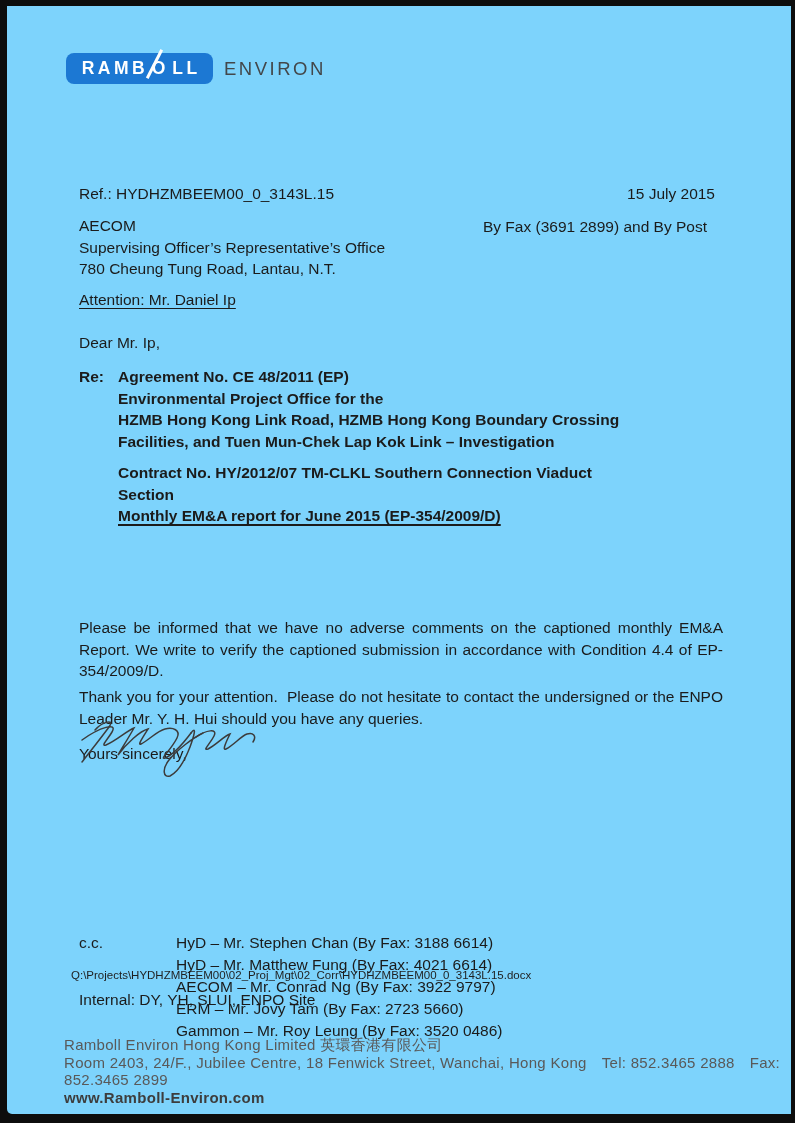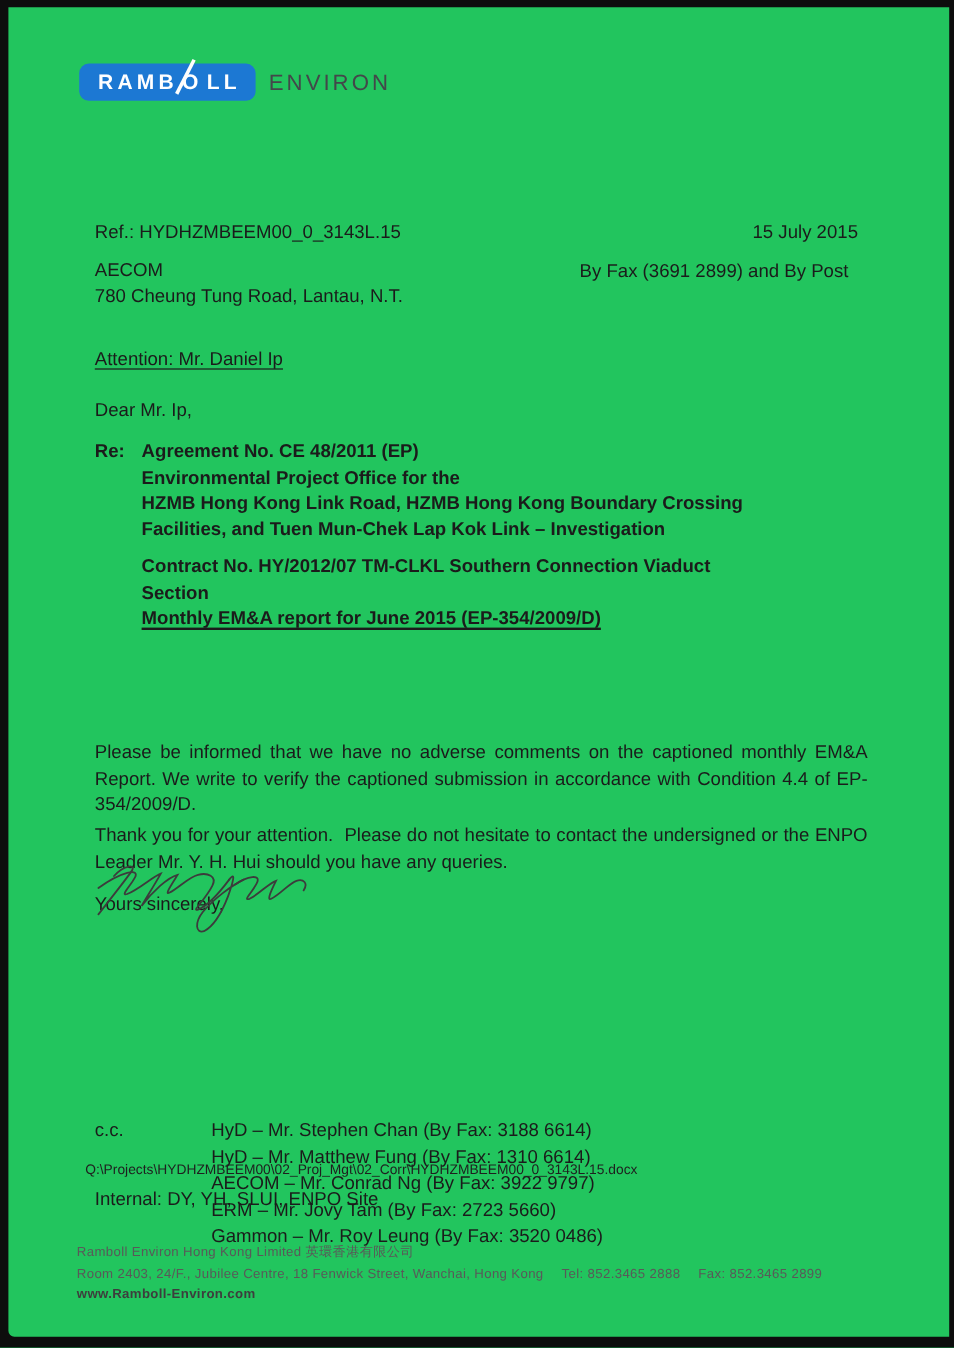--- a/index.html
+++ b/index.html
@@ -6,21 +6,21 @@
   body {
     width: 795px; height: 1123px;
     background: #0d0d0d;
     position: relative;
     font-family: "Liberation Sans", "DejaVu Sans", sans-serif;
     overflow: hidden;
   }
   .page {
     position: absolute;
     top: 6px; left: 7px; right: 4px; bottom: 9px;
-    background: #22c55e;
+    background: #7dd3fc;
     border-radius: 0 0 0 5px;
   }
   .abs { position: absolute; }
   .txt { font-size: 15.5px; color: #1b1b1b; line-height: 21.5px; margin-top: 47px; }
 
   
   .logo { top: 47px; left: 59px; display: flex; align-items: center; }
   .badge {
     width: 147px; height: 31px;
     background: #1c78d3;
@@ -78,21 +78,21 @@
 
   
   .cc { top: 879px; left: 72px; display: flex; line-height: 22px; }
   .cc-label { width: 97px; }
   .internal { top: 936px; left: 72px; }
   .filepath { top: 963px; left: 64px; font-size: 11.5px; color: #1f1f1f; }
 
   
   .footer {
     top: 1030px; left: 57px;
-    font-size: 11px; line-height: 17.5px;
+    font-size: 15px; line-height: 17.5px;
     color: #595959; letter-spacing: 0.3px;
   }
   .footer .tel, .footer .fax { margin-left: 15px; }
   .footer .website { font-weight: bold; color: #3d3d3d; }
 </style>
 </head>
 <body>
 
 <div class="page">
 
@@ -103,20 +103,21 @@
         <span>LL</span>
     </div>
     <span class="environ">ENVIRON</span>
   </div>
 
   <div class="abs txt ref-line">Ref.: HYDHZMBEEM00_0_3143L.15</div>
   <div class="abs txt date-line">15 July 2015</div>
 
   <div class="abs txt recipient">
     <div>AECOM</div>
+    <div>Supervising Officer’s Representative’s Office</div>
     <div>780 Cheung Tung Road, Lantau, N.T.</div>
   </div>
   <div class="abs txt delivery">By Fax (3691 2899) and By Post</div>
 
   <div class="abs txt attention">Attention: Mr. Daniel Ip</div>
 
   <div class="abs txt salutation">Dear Mr. Ip,</div>
 
   <div class="abs txt re-block">
     <div class="re-label">Re:</div>
@@ -144,21 +145,21 @@
       <path d="M116,25 C122,17 119,28 115,39 C110,52 103,64 95,68 C88,70 87,61 94,52 C103,41 118,30 128,25"></path>
       <path d="M121,29 C131,22 143,20 139,28 C135,36 127,43 133,41 C141,37 149,28 155,26 C151,34 147,43 151,41 C159,37 166,28 172,26 C178,24 182,28 178,34"></path>
     </g>
   </svg>
 
 
   <div class="abs txt cc">
     <div class="cc-label">c.c.</div>
     <div>
       <div>HyD – Mr. Stephen Chan (By Fax: 3188 6614)</div>
-      <div>HyD – Mr. Matthew Fung (By Fax: 1310 6614)</div>
+      <div>HyD – Mr. Matthew Fung (By Fax: 4021 6614)</div>
       <div>AECOM – Mr. Conrad Ng (By Fax: 3922 9797)</div>
       <div>ERM – Mr. Jovy Tam (By Fax: 2723 5660)</div>
       <div>Gammon – Mr. Roy Leung (By Fax: 3520 0486)</div>
     </div>
   </div>
 
   <div class="abs txt internal">Internal: DY, YH, SLUI, ENPO Site</div>
   <div class="abs filepath">Q:\Projects\HYDHZMBEEM00\02_Proj_Mgt\02_Corr\HYDHZMBEEM00_0_3143L.15.docx</div>
 
   <div class="abs footer">

